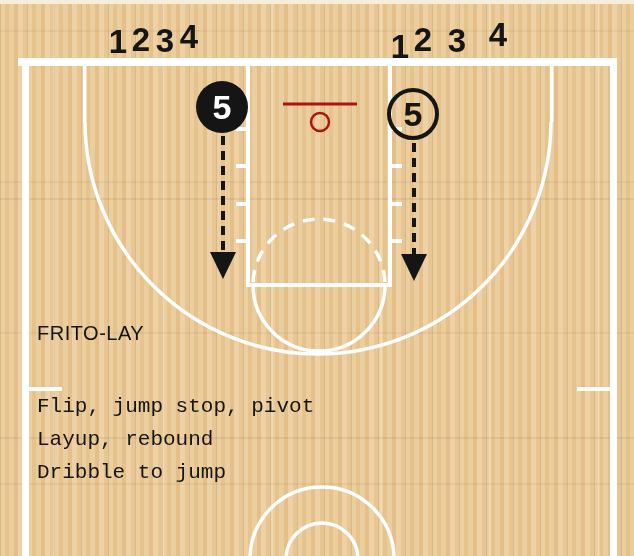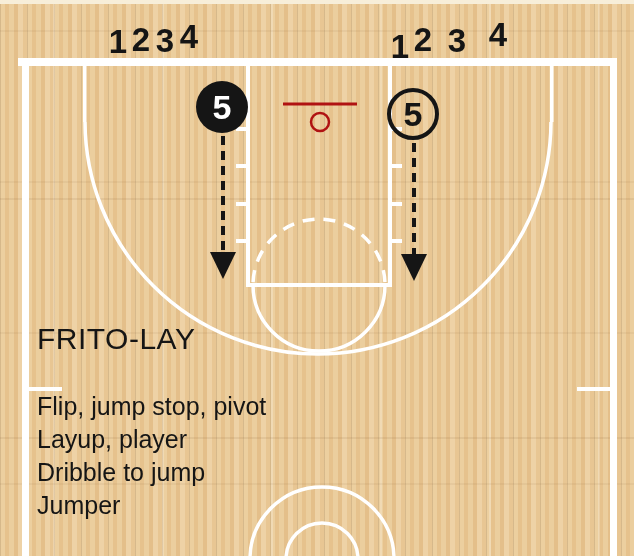--- a/index.html
+++ b/index.html
@@ -32,25 +32,25 @@
   .player{
     position:absolute;width:52px;height:52px;border-radius:50%;
     display:flex;align-items:center;justify-content:center;
     transform:translate(-50%,-50%);
     font-size:34px;font-weight:bold;line-height:1;user-select:none;cursor:grab;
     box-sizing:border-box;
   }
   .player.filled{background:var(--ink,#151515);color:#fff;}
   .player.outline{background:transparent;border:4px solid var(--ink,#151515);color:var(--ink,#151515);}
   #title{
-    position:absolute;left:37px;top:322px;font-size:30px;color:var(--ink,#1a1a1a);
+    position:absolute;left:37px;top:322px;font-size:20px;color:var(--ink,#1a1a1a);
     letter-spacing:0.5px;
   }
   #notes{position:absolute;left:37px;top:390px;}
-  .note-line{font-size:25px;line-height:33px;color:var(--ink,#1a1a1a);white-space:nowrap;}
+  .note-line{font-size:21px;line-height:33px;color:var(--ink,#1a1a1a);white-space:nowrap;font-family:Liberation Mono, monospace;}
 </style>
 </head>
 <body>
 
 <div id="stage">
   <div id="wood"></div>
   <div id="top-strip"></div>
 
   <svg id="court" width="634" height="556" viewBox="0 0 634 556">
     <defs>
@@ -122,17 +122,16 @@
       <span class="queue-num" style="left: 498px; top: 18px;">4</span>
     </div>
   <div id="players">
       <div class="player filled" style="left: 222px; top: 107px;">5</div>
       <div class="player outline" style="left: 413px; top: 114px;">5</div>
     </div>
 
   <div id="title">FRITO-LAY</div>
   <div id="notes">
       <div class="note-line">Flip, jump stop, pivot</div>
-      <div class="note-line">Layup, player</div>
+      <div class="note-line">Layup, rebound</div>
       <div class="note-line">Dribble to jump</div>
-      <div class="note-line">Jumper</div>
     </div>
 </div>
 
 </body></html>

